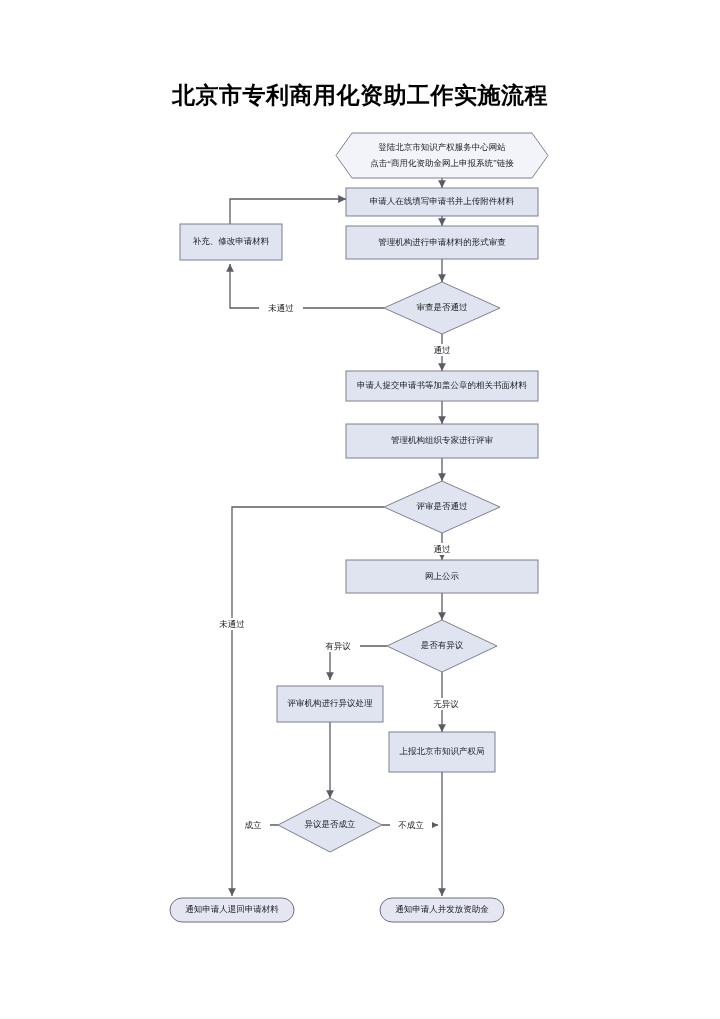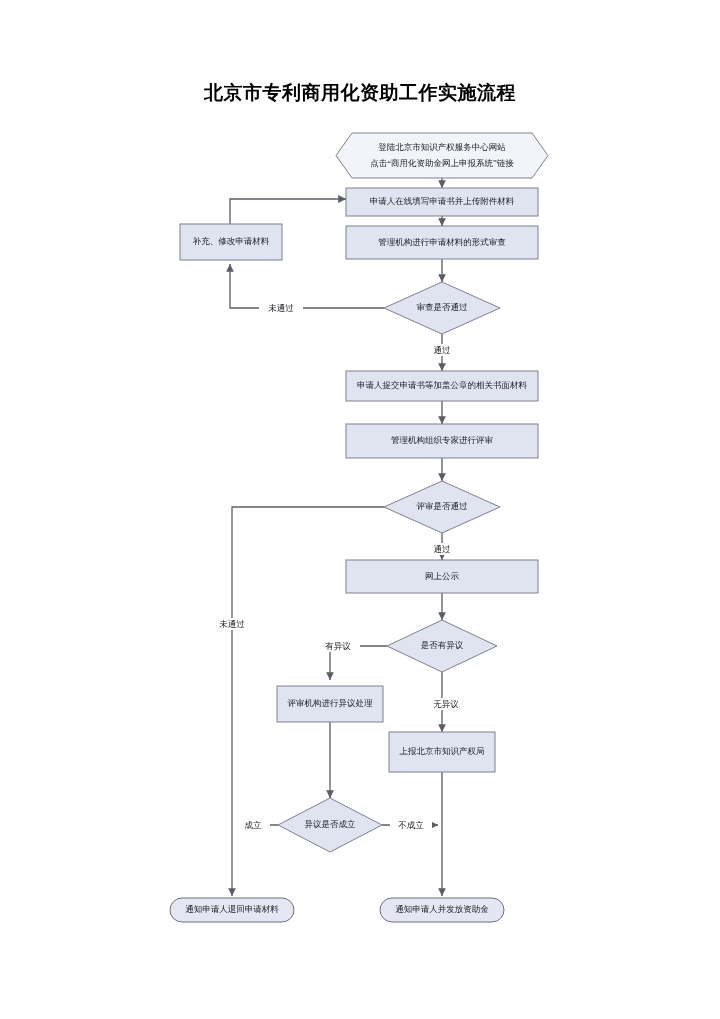--- a/index.html
+++ b/index.html
@@ -21,21 +21,21 @@
     background: #ffffff;
   }
   #chart-title {
     position: absolute;
     left: 0;
     top: 80px;
     width: 720px;
     text-align: center;
     font-family: "Liberation Serif", "DejaVu Serif", serif;
     font-weight: bold;
-    font-size: 19px;
+    font-size: 23px;
     letter-spacing: 0.5px;
     color: #000000;
   }
   #flow-svg {
     position: absolute;
     left: 0;
     top: 0;
   }
   .node-shape {
     fill: #dfe4f0;

